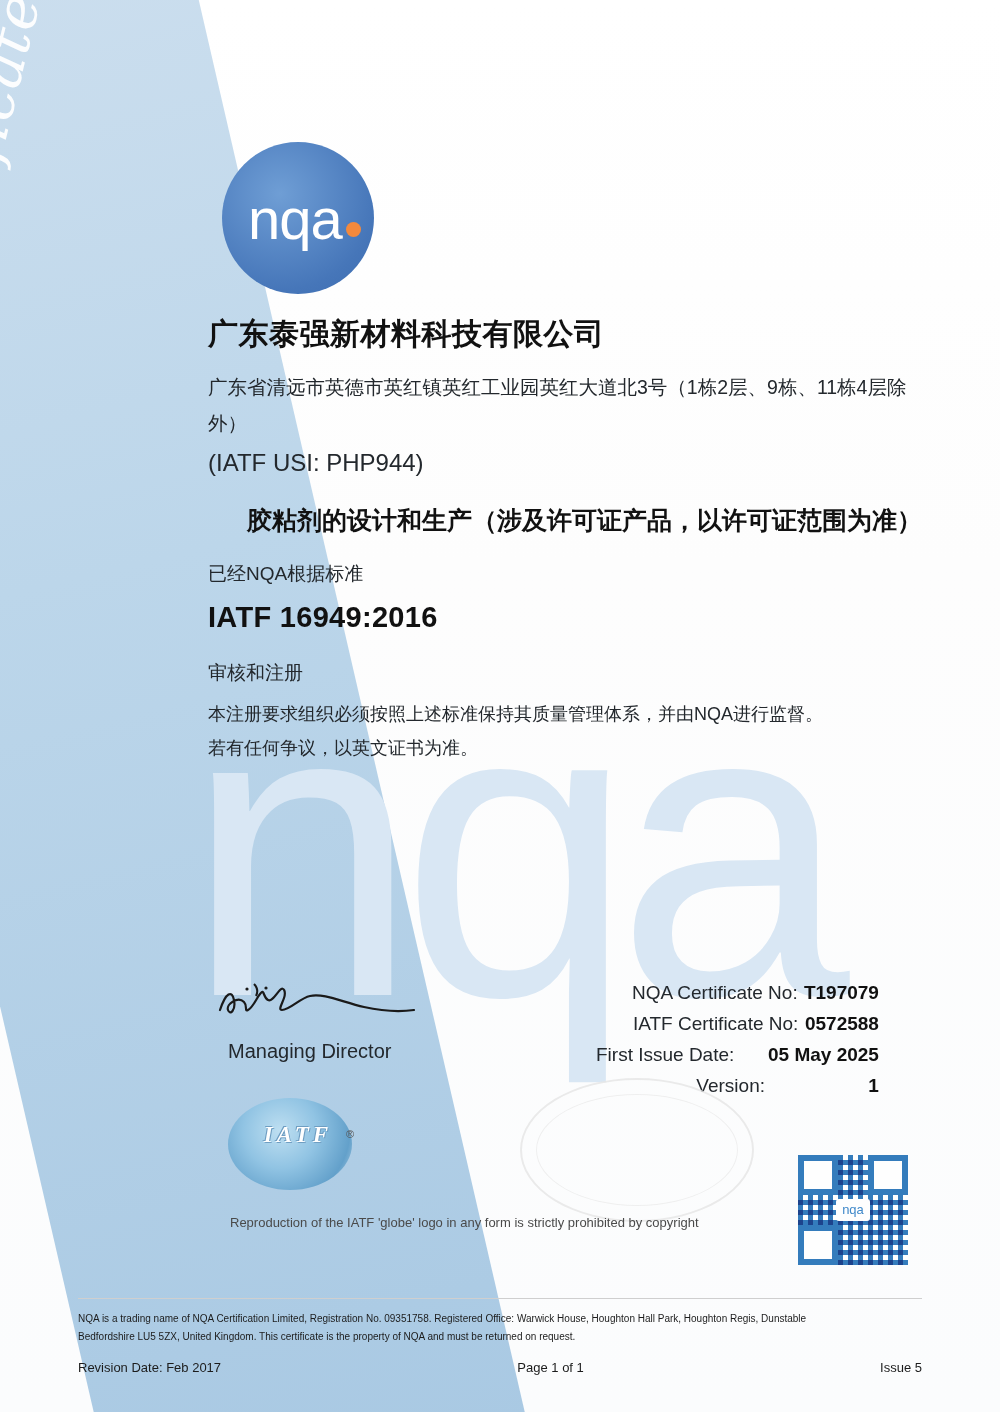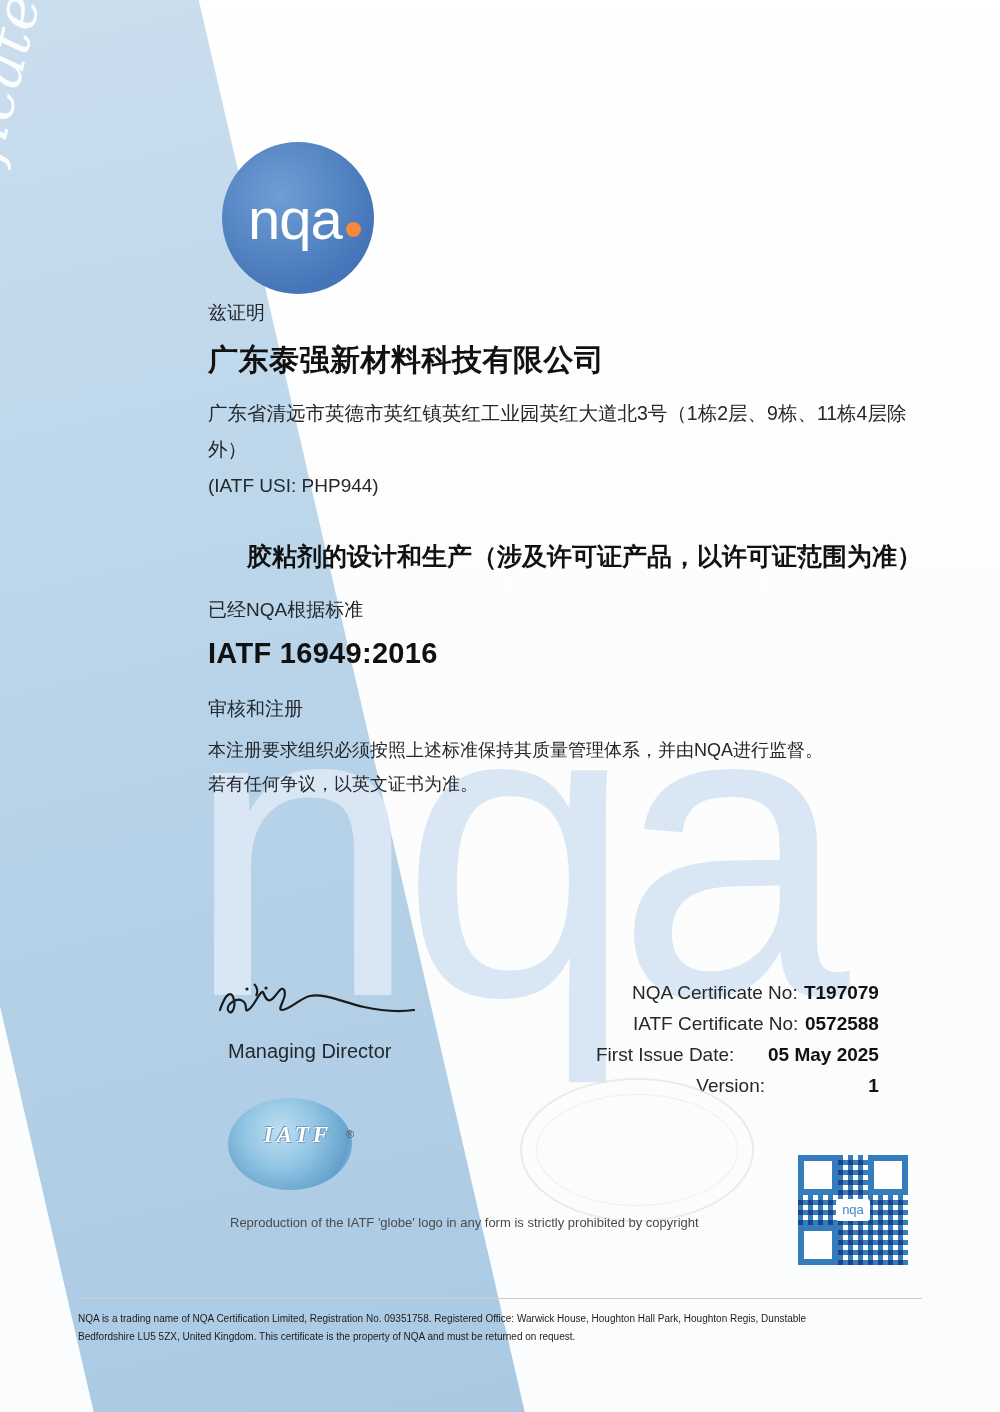--- a/index.html
+++ b/index.html
@@ -77,21 +77,21 @@
 
   
   .content{position:absolute;left:208px;top:300px;width:714px;}
 
   .lbl{font-size:19px;color:#23282d;margin:0 0 14px 0;}
   .company{
     font-size:30px;font-weight:bold;color:#111;margin:14px 0 14px 0;
     letter-spacing:.5px;
   }
   .addr{font-size:19.5px;line-height:36px;color:#23282d;margin:0 0 6px 0;}
-  .usi{font-size:19px;color:#23282d;margin:8px 0 40px 0;}
+  .usi{font-size:24px;color:#23282d;margin:8px 0 24px 0;}
   .scope{
     font-size:25px;font-weight:bold;color:#111;line-height:38px;
     margin:10px 0 22px 0;
     text-align:right;
   }
   .std{
     font-size:29px;font-weight:bold;color:#111;margin:6px 0 26px 0;
     letter-spacing:.3px;
   }
   .note{font-size:18px;line-height:28px;color:#23282d;margin:6px 0 0 0;}
@@ -181,21 +181,20 @@
   <div class="ribbon"></div>
   <div class="ribbon-text">Certificate of Registration</div>
 
   <div class="watermark">nqa</div>
 
   <div class="logo"></div>
   <div class="logo-word">nqa</div>
   <div class="logo-dot"></div>
 
   <div class="content">
-    <p class="lbl">兹证明</p>
     <p class="company">广东泰强新材料科技有限公司</p>
     <p class="addr">广东省清远市英德市英红镇英红工业园英红大道北3号（1栋2层、9栋、11栋4层除外）</p>
     <p class="usi">(IATF USI: PHP944)</p>
     <p class="scope">胶粘剂的设计和生产（涉及许可证产品，以许可证范围为准）</p>
     <p class="lbl">已经NQA根据标准</p>
     <p class="std">IATF 16949:2016</p>
     <p class="lbl">审核和注册</p>
     <p class="note">本注册要求组织必须按照上述标准保持其质量管理体系，并由NQA进行监督。</p>
     <p class="note">若有任何争议，以英文证书为准。</p>
   </div>
@@ -246,14 +245,19 @@
     <div class="qr-eye tr"></div>
     <div class="qr-eye bl"></div>
     <div class="qr-mid">nqa</div>
   </div>
 
   <div class="hr"></div>
   <div class="footer-legal">
     <div>NQA is a trading name of NQA Certification Limited, Registration No. 09351758. Registered Office: Warwick House, Houghton Hall Park, Houghton Regis, Dunstable</div>
     <div>Bedfordshire LU5 5ZX, United Kingdom. This certificate is the property of NQA and must be returned on request.</div>
   </div>
+  <div class="footer-row">
+    <div>Revision Date: Feb 2017</div>
+    <div>Page 1 of 1</div>
+    <div>Issue 5</div>
+  </div>
 
 </div>
 
 </body></html>

